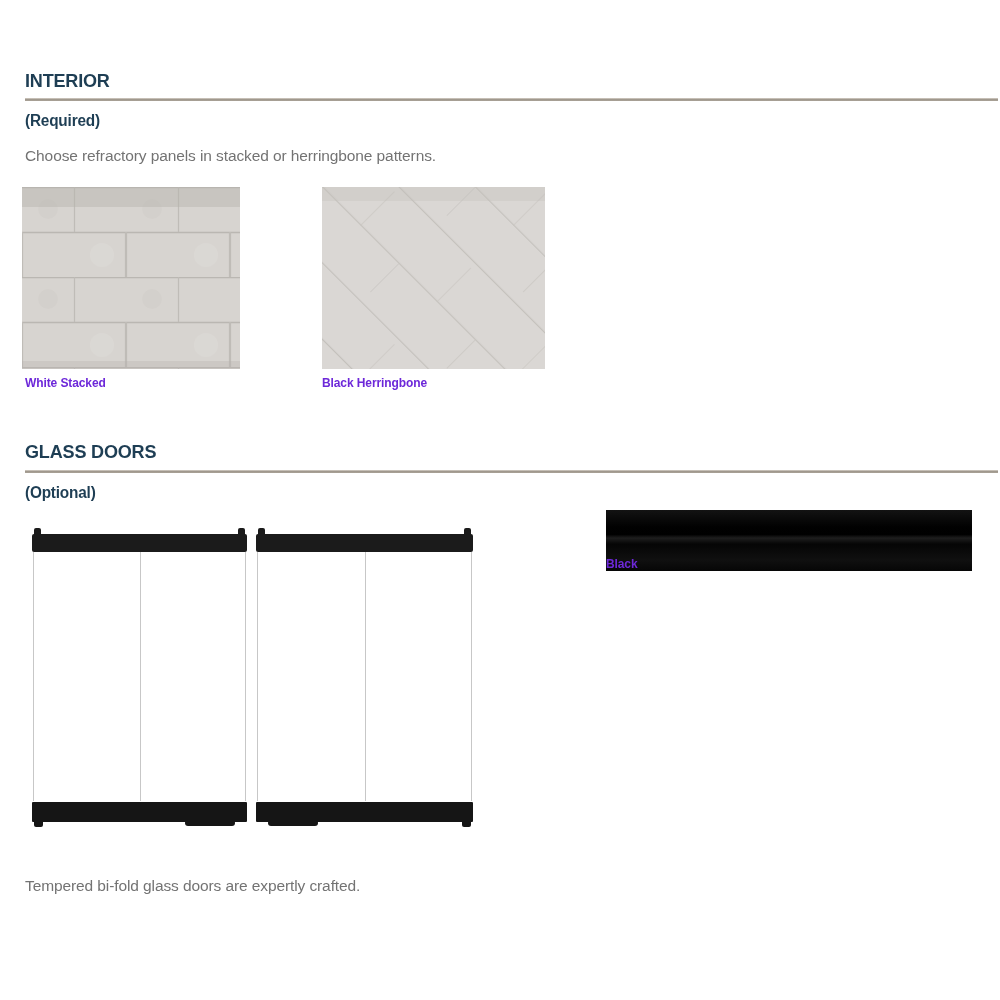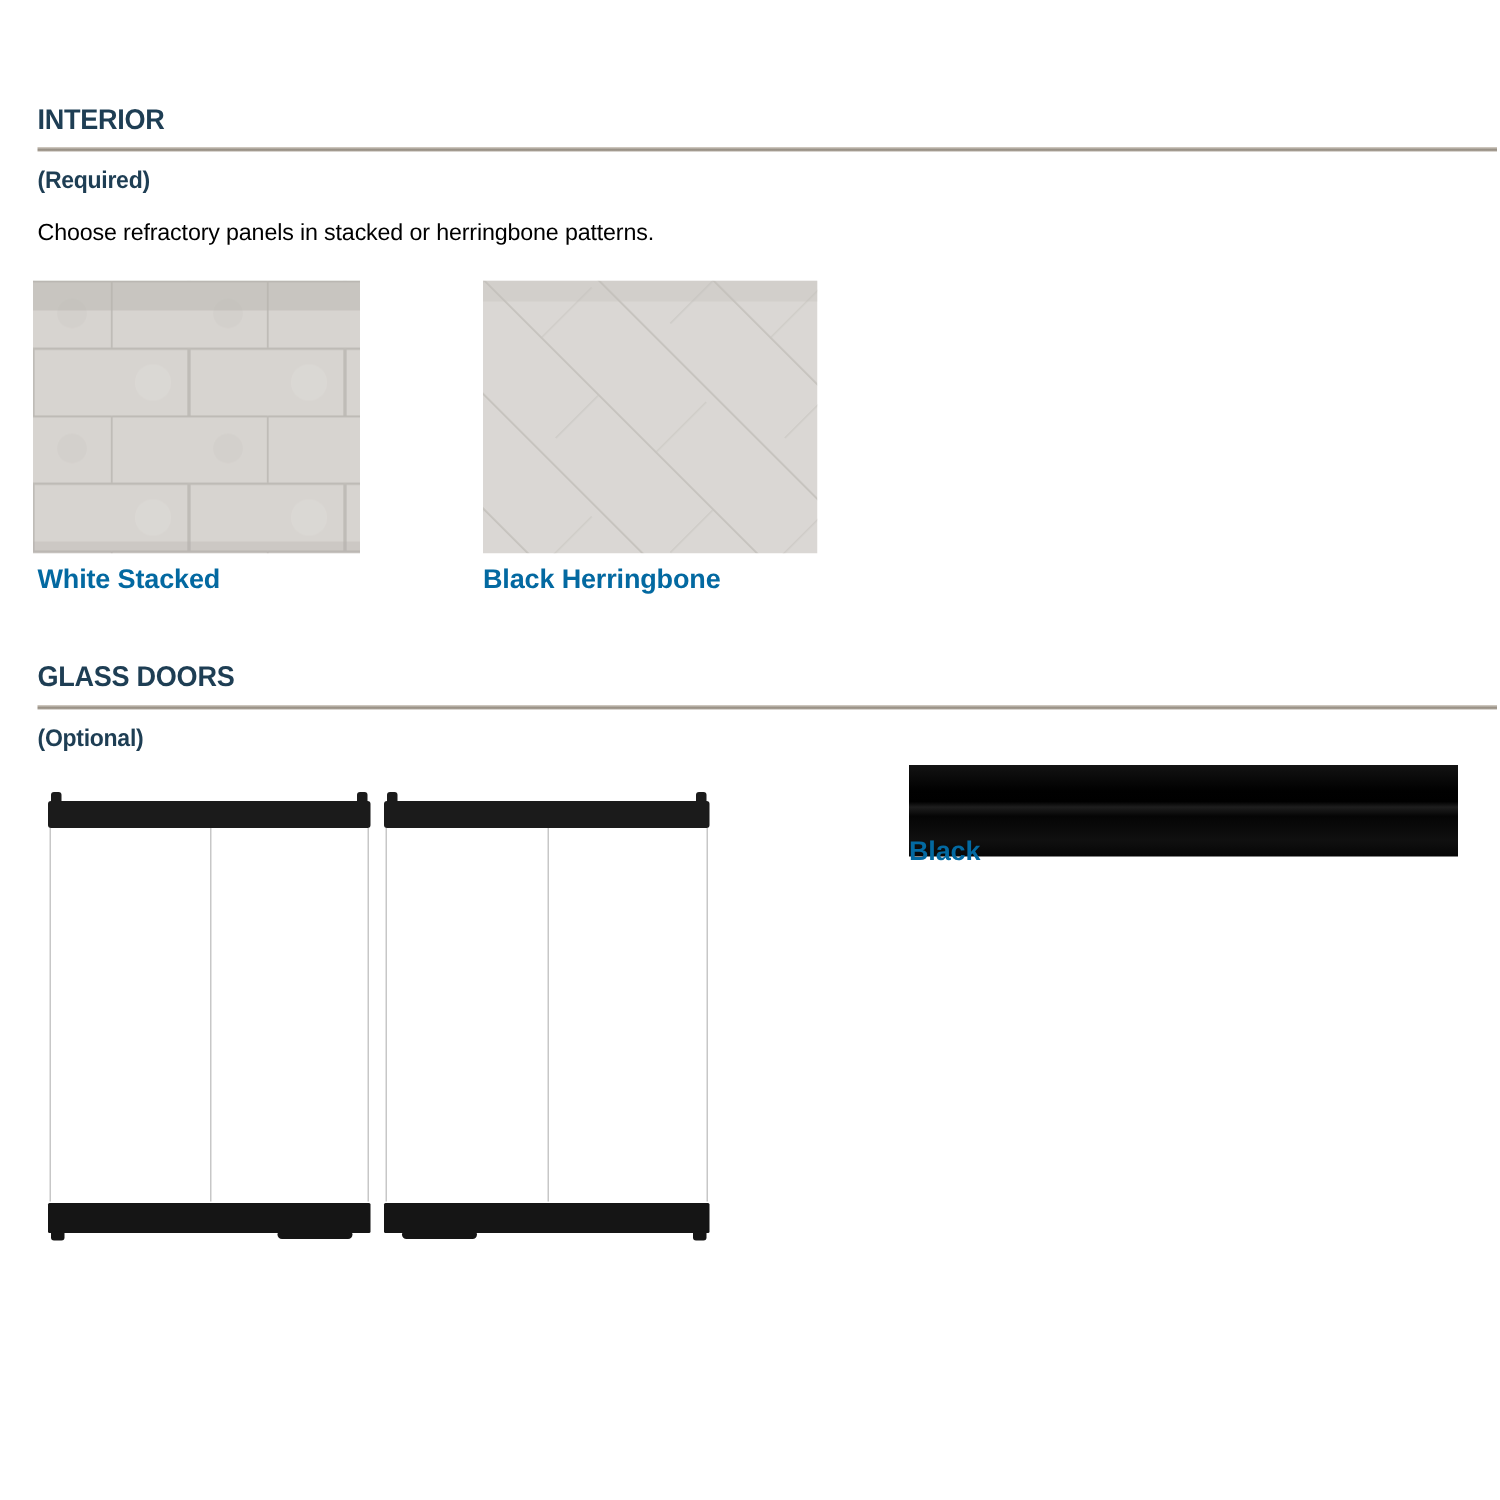--- a/index.html
+++ b/index.html
@@ -18,25 +18,25 @@
     background:linear-gradient(180deg,#d8d2c9 0%, #958d82 60%, #b3aca1 100%);
   }
   .qualifier {
     position:absolute; left:25px;
     font-size:16px; font-weight:bold; letter-spacing:-0.2px;
     color:#1e3e54;
     transform:scaleX(0.96); transform-origin:left center;
   }
   .body-text {
     position:absolute; left:25px;
-    font-size:15.5px; color:#000000; letter-spacing:-0.1px;
+    font-size:15.5px; color:#737373; letter-spacing:-0.1px;
   }
   .swatch-label {
     position:absolute;
-    font-size:18px; font-weight:bold; color:#0369a1; letter-spacing:-0.1px;
+    font-size:12px; font-weight:bold; color:#6d28d9; letter-spacing:-0.1px;
   }
 
   .swatch-img { position:absolute; display:block; }
 
   
   .doors { position:absolute; left:32px; top:528px; width:441px; height:300px; }
   .door  { position:absolute; top:0; height:300px; }
   .door.left  { left:0;     width:215px; }
   .door.right { left:224px; width:217px; }
 
@@ -169,14 +169,15 @@
       <span class="foot"></span>
       <span class="handle"></span>
     </div>
 
   </div>
 
   <div class="black-swatch"></div>
 
   <div class="swatch-label" style="left:606px; top:557px;">Black</div>
 
+  <div class="body-text" style="top:877px;">Tempered bi-fold glass doors are expertly crafted.</div>
 
 </div>
 
 </body></html>

